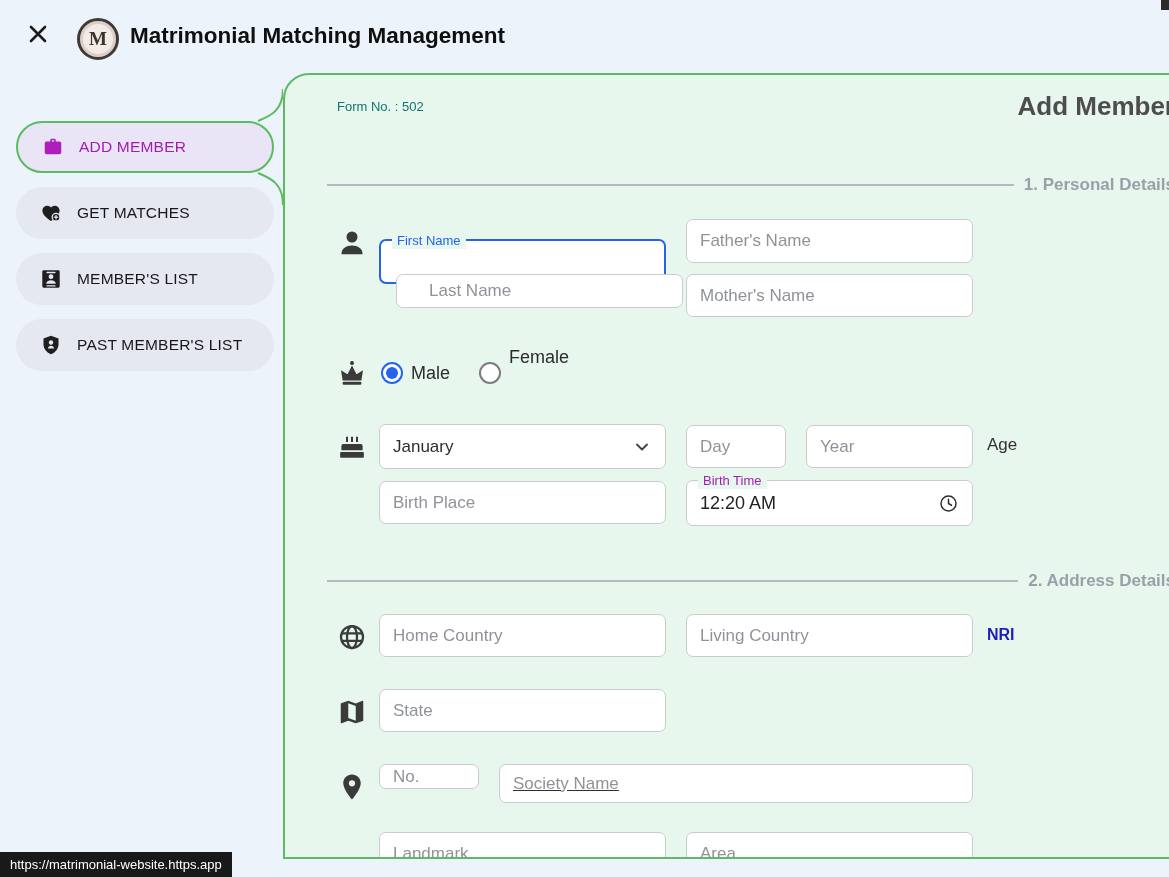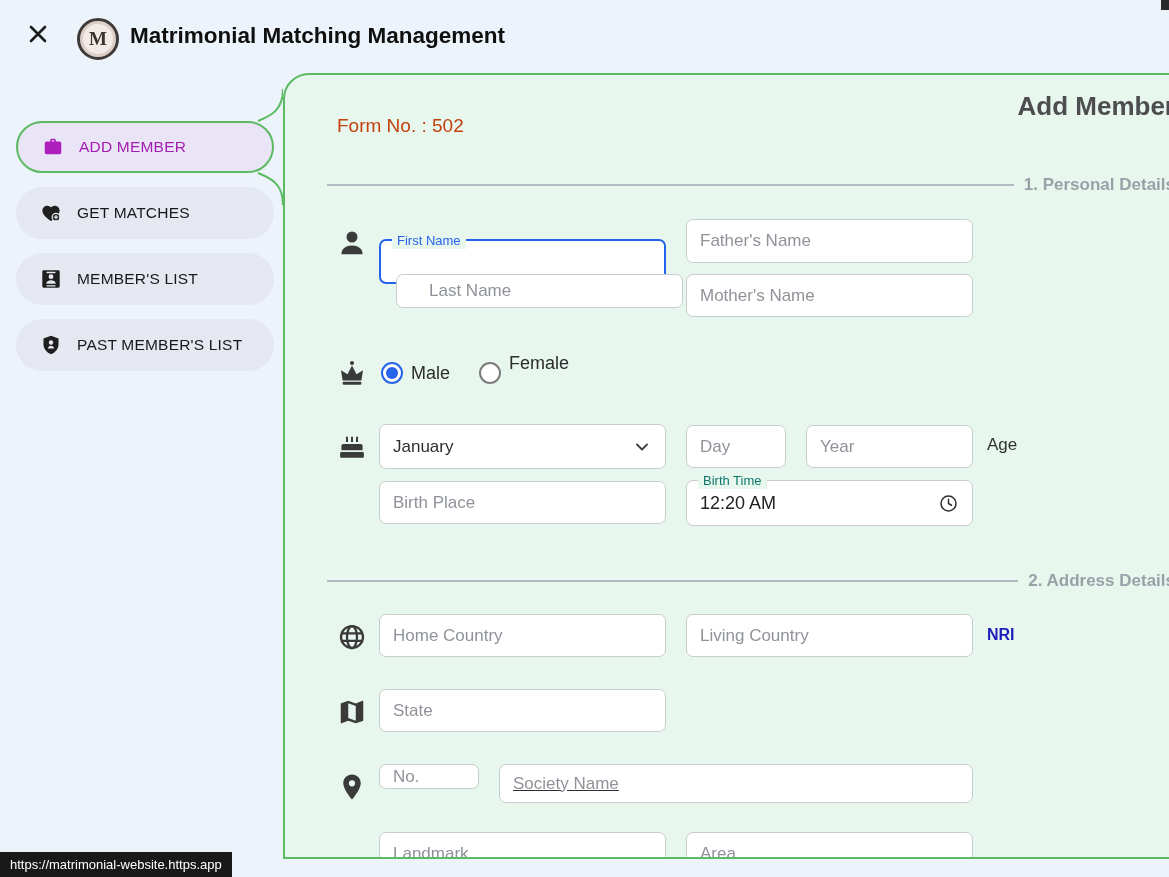--- a/index.html
+++ b/index.html
@@ -113,21 +113,21 @@
     <span class="pill-label">PAST MEMBER'S LIST</span>
   </div>
 
   <svg class="tab-connector" viewBox="0 0 27 160">
     <path d="M27 16 C27 38 14 43 2 48" stroke="#5cba63" stroke-width="2" fill="none"></path>
     <path d="M27 132 C27 110 14 105 2 100" stroke="#5cba63" stroke-width="2" fill="none"></path>
   </svg>
 
   <div class="panel">
 
-    <div style="position:absolute;left:52px;top:40px;font-size:19px;color:#c2410c;">Form No. : 502</div>
+    <div style="position:absolute;left:52px;top:24px;font-size:13px;color:#0f766e;">Form No. : 502</div>
     <div style="position:absolute;left:42px;top:16px;width:848px;text-align:right;font-size:26px;font-weight:700;color:#4d4d4f;">Add Member</div>
 
     <div class="divider" style="top:100px">
       <div class="line"></div>
       <div class="dlabel">1. Personal Details</div>
     </div>
 
     <div class="icon-slot" style="left:52px;top:153px">
       <svg width="30" height="30" viewBox="0 0 24 24" fill="#3a3a3a">
           <circle cx="12" cy="7.2" r="4.4"></circle>
@@ -146,21 +146,21 @@
     <div class="icon-slot" style="left:52px;top:283px">
       <svg width="30" height="30" viewBox="0 0 24 24" fill="#3a3a3a">
           <circle cx="12" cy="4" r="1.6"></circle>
           <path d="M4.5 18l-1.3-8.3 5.2 3.2L12 6l3.6 6.9 5.2-3.2L19.5 18z"></path>
           <rect x="4.5" y="19" width="15" height="2.4" rx="1"></rect>
         </svg>
     </div>
     <div class="radio checked" style="left:96px;top:287px"></div>
     <div class="rlabel" style="left:126px;top:288px">Male</div>
     <div class="radio" style="left:194px;top:287px"></div>
-    <div class="rlabel" style="left:224px;top:278px">Female</div>
+    <div class="rlabel" style="left:224px;top:272px">Female</div>
 
     <div class="icon-slot" style="left:52px;top:357px">
       <svg width="30" height="30" viewBox="0 0 24 24" fill="#3a3a3a">
           <rect x="7.2" y="3.8" width="1.6" height="4.2"></rect>
           <rect x="11.2" y="3.8" width="1.6" height="4.2"></rect>
           <rect x="15.2" y="3.8" width="1.6" height="4.2"></rect>
           <path d="M5 9.5h14A1.5 1.5 0 0 1 20.5 11v3.5h-17V11A1.5 1.5 0 0 1 5 9.5z"></path>
           <rect x="2.5" y="16" width="19" height="4.5" rx="1"></rect>
         </svg>
     </div>
@@ -171,21 +171,21 @@
             <path d="M6 9l6 6 6-6"></path>
           </svg>
       </span>
     </div>
     <input class="field" style="left: 401px; top: 350px; width: 100px; height: 43px;" placeholder="Day">
     <input class="field" style="left: 521px; top: 350px; width: 167px; height: 43px;" placeholder="Year">
     <div style="position:absolute;left:702px;top:360px;font-size:17px;color:#333">Age</div>
 
     <input class="field" style="left: 94px; top: 406px; width: 287px; height: 43px;" placeholder="Birth Place">
     <div class="field selectbox" style="left:401px;top:405px;width:287px;height:46px">
-      <span class="float-label" style="color:#0f766e">Birth Time</span>
+      <span class="float-label" style="color:#a21caf">Birth Time</span>
       <span style="font-size:18px;color:#232323">12:20 AM</span>
       <span style="display:flex">
         <svg width="21" height="21" viewBox="0 0 24 24" fill="none" stroke="#2f2f2f" stroke-width="1.7">
             <circle cx="12" cy="12" r="8.6"></circle>
             <path d="M12 7.2V12l3.4 2" stroke-linecap="round"></path>
           </svg>
       </span>
     </div>
 
     <div class="divider" style="top:496px">

